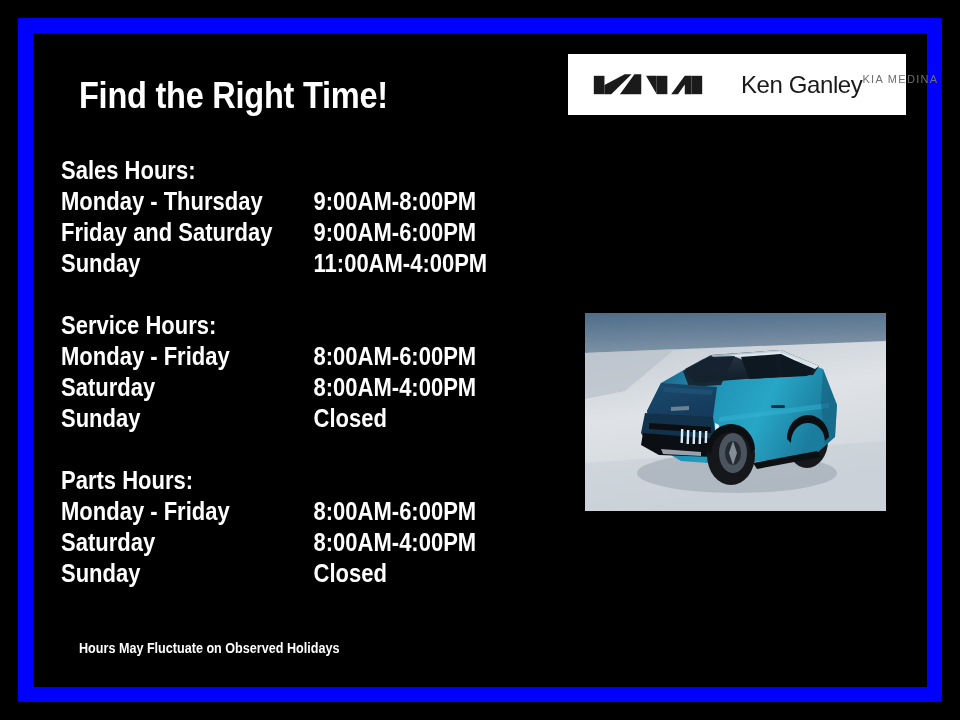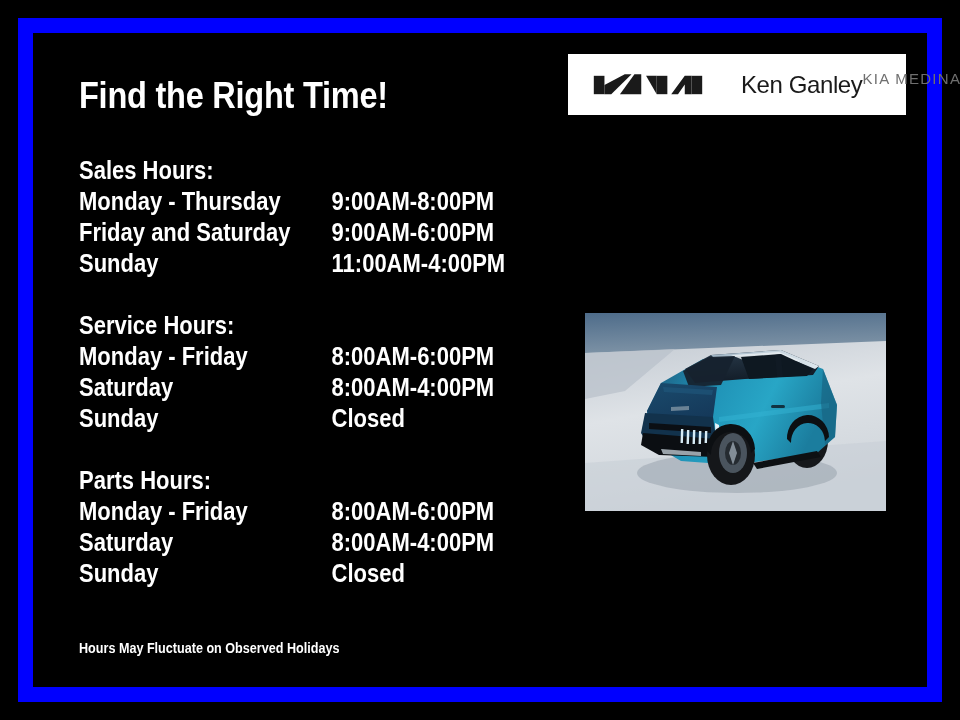--- a/index.html
+++ b/index.html
@@ -40,21 +40,21 @@
     letter-spacing: -0.3px;
     transform: scaleX(0.88);
     transform-origin: left top;
     white-space: nowrap;
     line-height: 1.1;
   }
 
   
   #hours-block {
     position: absolute;
-    left: 79px;
+    left: 61px;
     top: 155px;
     width: 470px;
   }
   .hours-section { margin-bottom: 31px; }
   .hours-section:last-child { margin-bottom: 12px; }
 
   .section-heading {
     font-size: 25px;
     font-weight: bold;
     color: #FFFFFF;
@@ -124,21 +124,21 @@
   }
   #dealer-name {
     font-size: 24px;
     font-weight: normal;
     color: #1a1a1a;
     line-height: 25px;
     letter-spacing: -0.4px;
     white-space: nowrap;
   }
   #dealer-sub {
-    font-size: 15px;
+    font-size: 11px;
     font-weight: normal;
     color: #6f6f6f;
     letter-spacing: 1.3px;
     line-height: 14px;
     white-space: nowrap;
   }
 
   
   #vehicle-photo {
     position: absolute;

